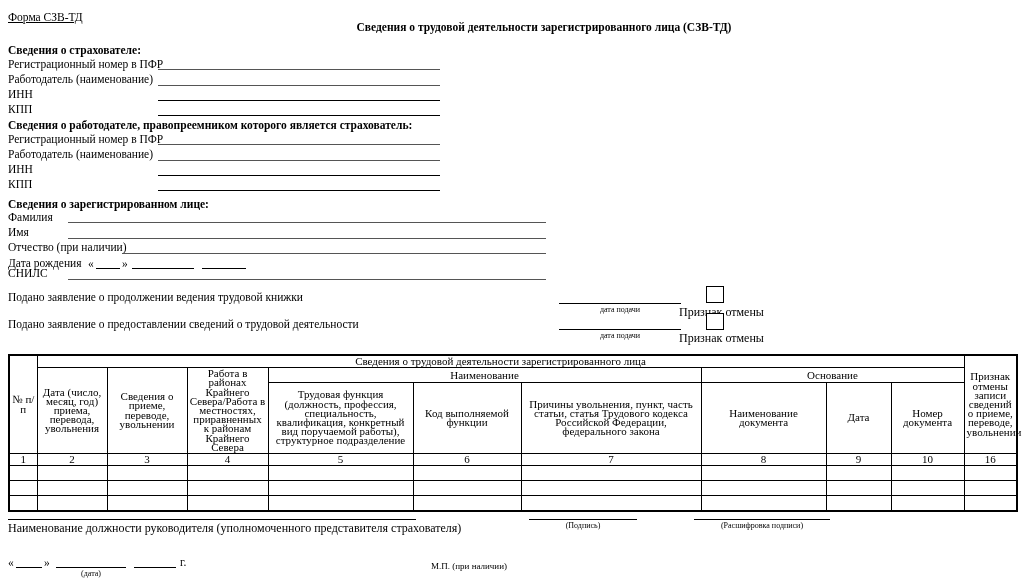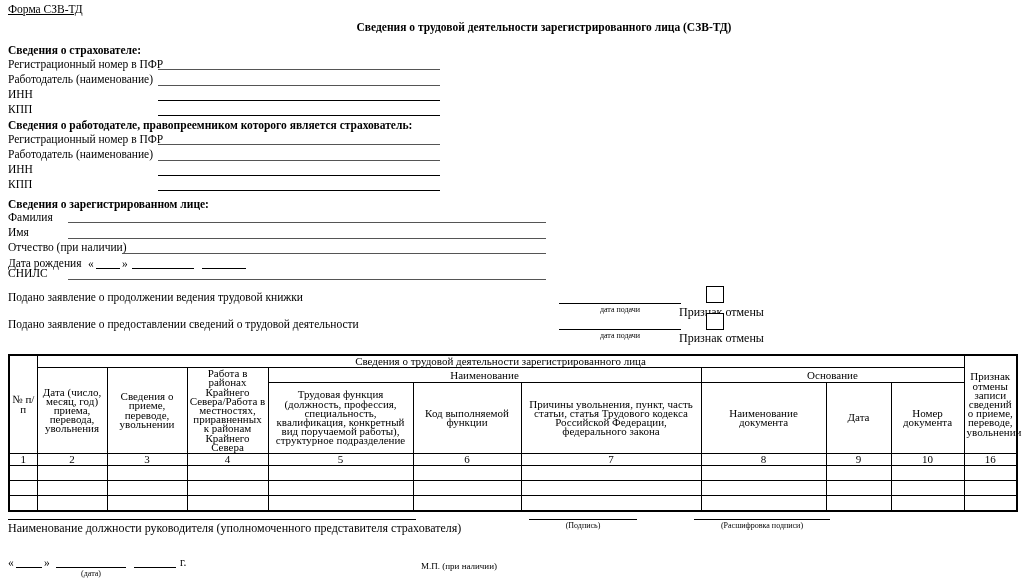--- a/index.html
+++ b/index.html
@@ -25,21 +25,21 @@
   .lbl {
     position: absolute;
     font-size: 11.5px;
     line-height: 13px;
     white-space: nowrap;
   }
   .bold { font-weight: bold; }
   .form-code {
     position: absolute;
     left: 8px;
-    top: 3px;
+    top: 11px;
     font-size: 11.5px;
     text-decoration: underline;
     white-space: nowrap;
   }
   .doc-title {
     position: absolute;
     left: 0;
     top: 21px;
     width: 1024px;
     text-align: center;
@@ -303,15 +303,15 @@
   <div class="cap-center" style="left:694px; top:521px; width:136px;">(Расшифровка подписи)</div>
 
   <div class="lbl" style="left:8px; top:556px;">«</div>
   <div class="rule" style="left:16px; top:567px; width:26px;"></div>
   <div class="lbl" style="left:44px; top:556px;">»</div>
   <div class="rule" style="left:56px; top:567px; width:70px;"></div>
   <div class="cap-center" style="left:56px; top:569px; width:70px;">(дата)</div>
   <div class="rule" style="left:134px; top:567px; width:42px;"></div>
   <div class="lbl" style="left:180px; top:556px;">г.</div>
 
-  <div class="lbl" style="left:421px; top:560px; font-size:9px;">М.П. (при наличии)</div>
+  <div class="lbl" style="left:431px; top:560px; font-size:9px;">М.П. (при наличии)</div>
 
 </div>
 
 </body></html>

